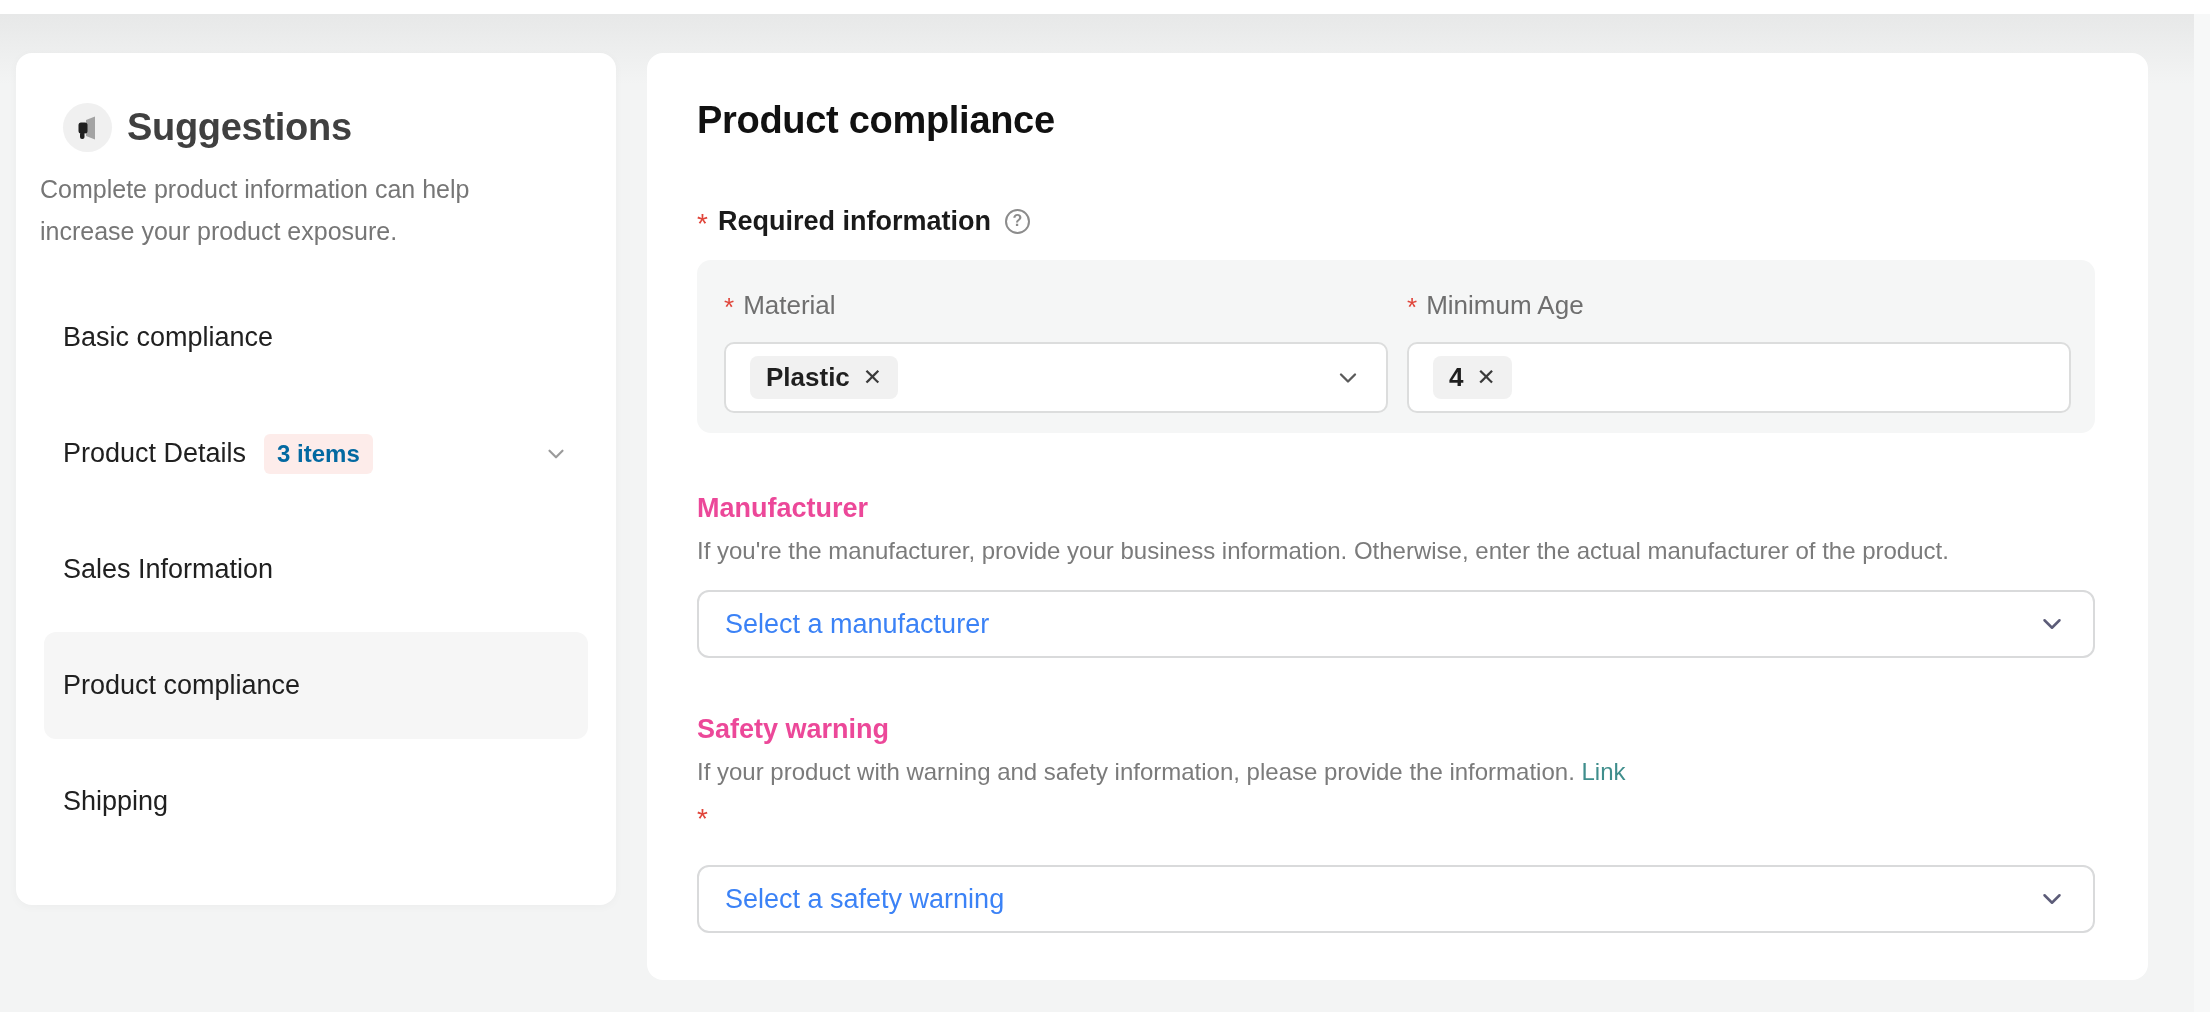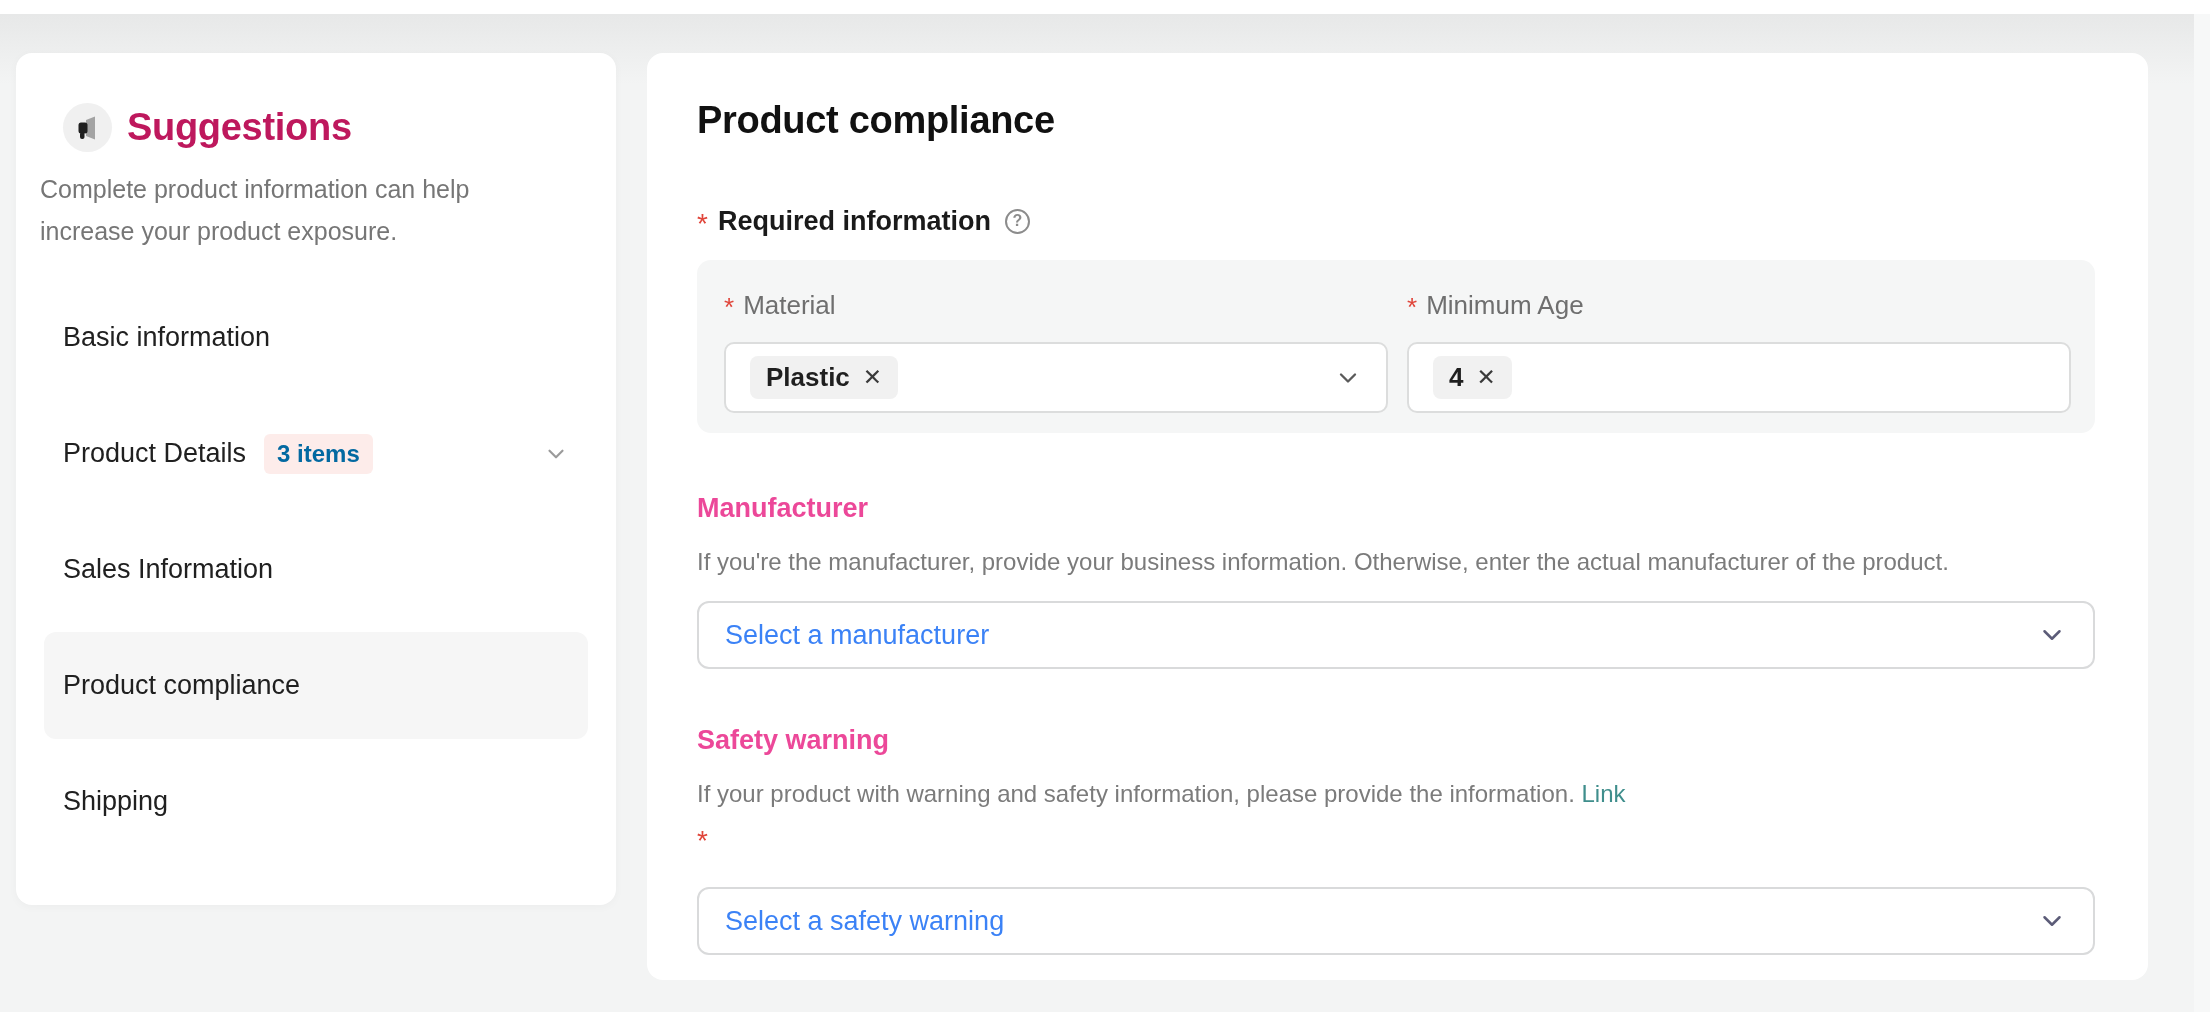--- a/index.html
+++ b/index.html
@@ -21,21 +21,21 @@
   .sidebar-card {
     position: absolute; left: 16px; top: 53px; width: 600px; height: 852px;
     background: #ffffff; border-radius: 16px;
     box-shadow: 0 2px 10px rgba(0,0,0,0.03);
   }
   .sb-header { margin: 50px 47px 0 47px; display: flex; align-items: center; gap: 15px; }
   .sb-icon-circle {
     width: 49px; height: 49px; border-radius: 50%; background: #f0f0f0;
     display: flex; align-items: center; justify-content: center; flex: none;
   }
-  .sb-title { font-size: 38px; font-weight: 700; color: #be185d; letter-spacing: -0.3px; }
+  .sb-title { font-size: 38px; font-weight: 700; color: #404040; letter-spacing: -0.3px; }
   .sb-desc { margin: 16px 47px 0 24px; font-size: 25px; line-height: 42px; color: #767676; }
   .sb-nav { margin: 32px 28px 0 28px; }
   .sb-item {
     height: 107px; margin-bottom: 9px; border-radius: 12px;
     display: flex; align-items: center; padding: 0 19px;
     font-size: 27px; color: #202020; cursor: pointer;
   }
   .sb-item.active { background: #f6f6f6; }
   .sb-badge {
     margin-left: 18px; background: #fdecea; color: #0369a1;
@@ -75,21 +75,21 @@
   .tag {
     background: #f1f1f1; border-radius: 8px; height: 43px;
     display: inline-flex; align-items: center; padding: 0 16px; gap: 13px;
     font-size: 26px; font-weight: 700; color: #1f1f1f;
   }
   .tag-close { font-size: 23px; font-weight: 400; color: #3a3a3a; cursor: pointer; line-height: 1; }
   .ms-chevron { margin-left: auto; color: #5a5a5a; display: flex; }
 
   .section { }
   .section-label { font-size: 27px; font-weight: 700; color: #ec4899; line-height: 30px; }
-  .section-desc { font-size: 24px; color: #7b7b7b; line-height: 30px; margin-top: 24px; white-space: nowrap; }
+  .section-desc { font-size: 24px; color: #7b7b7b; line-height: 30px; margin-top: 13px; white-space: nowrap; }
   .link { color: #3f8e8c; cursor: pointer; }
   .select-box {
     margin-top: 24px; height: 68px; border: 2px solid #d9dadb; border-radius: 12px;
     display: flex; align-items: center; padding: 0 26px; cursor: pointer; background: #fff;
   }
   .placeholder { font-size: 27px; color: #3b82f6; }
   .select-chevron { margin-left: auto; color: #5c5c78; display: flex; }
   .lone-asterisk { margin-top: 16px; height: 34px; font-size: 28px; color: #e0453a; }
   .mt-sect1 { margin-top: 60px; }
   .mt-sect2 { margin-top: 56px; }
@@ -110,21 +110,21 @@
         <rect x="5.5" y="9.5" width="9" height="11" rx="2.5" fill="#1f1f1f"></rect>
         <rect x="7" y="19" width="4.5" height="7" rx="2" fill="#1f1f1f"></rect>
       </svg>
     </div>
     <div class="sb-title">Suggestions</div>
   </div>
   <div class="sb-desc">Complete product information can help increase your product exposure.</div>
 
   <div class="sb-nav">
     <div class="sb-item">
-      <span>Basic information</span>
+      <span>Basic compliance</span>
     </div>
     <div class="sb-item">
       <span>Product Details</span>
       <span class="sb-badge">3 items</span>
       <span class="sb-chevron">
         <svg width="26" height="26" viewBox="0 0 24 24" fill="none">
           <path d="M6 9l6 6 6-6" stroke="currentColor" stroke-width="2" stroke-linecap="round" stroke-linejoin="round"></path>
         </svg>
       </span>
     </div>

